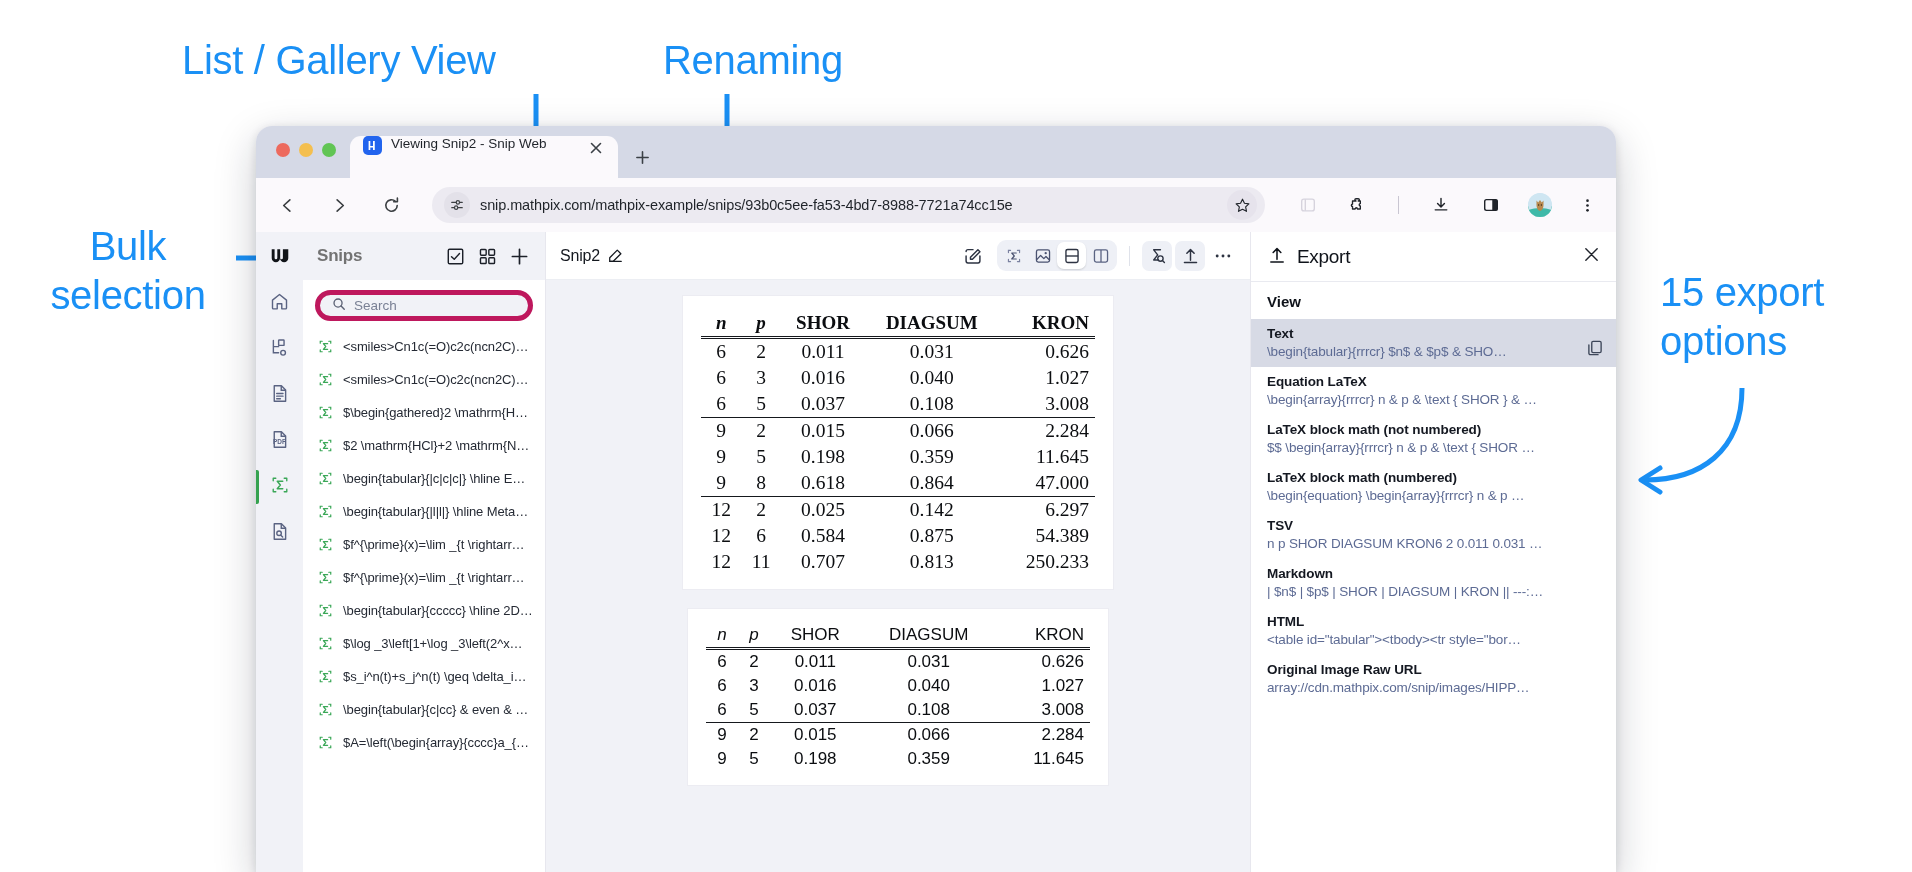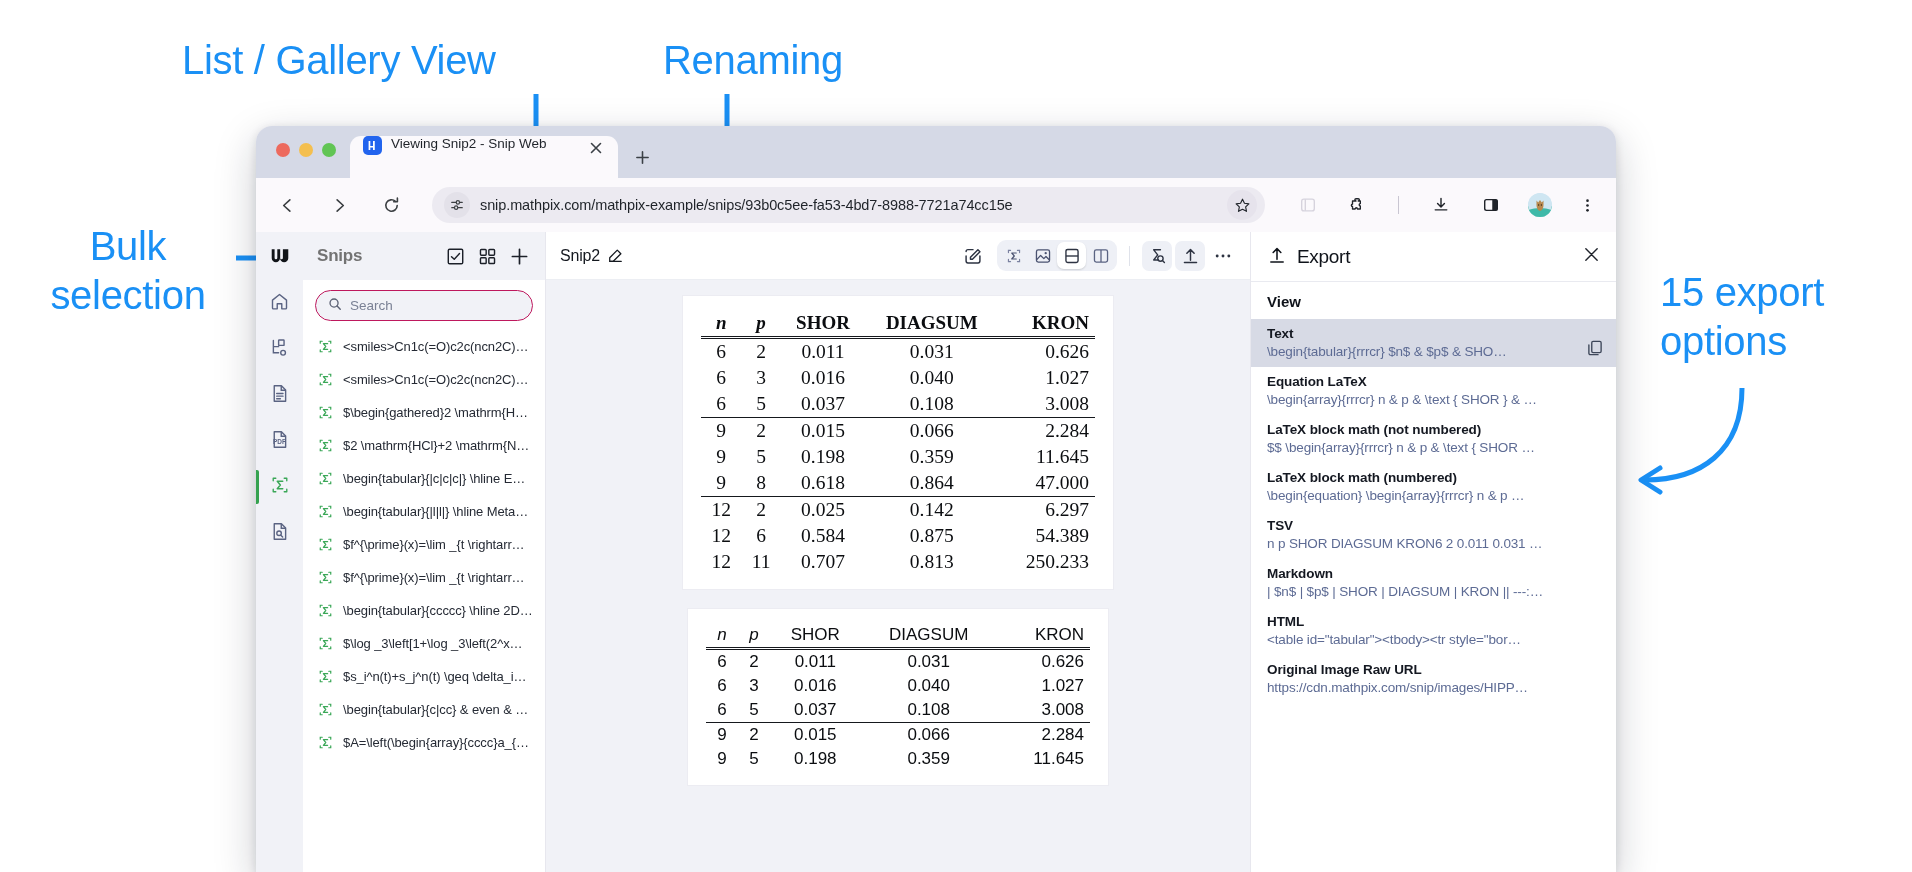--- a/index.html
+++ b/index.html
@@ -164,21 +164,21 @@
   #snipstitle { font-size: 17px; font-weight: 700; color: #737373; flex: 1 1 auto; letter-spacing: -0.2px;}
   .headicon {
     width: 28px; height: 28px; display: flex;
     align-items: center; justify-content: center;
     color: #1c2029; flex: 0 0 auto;
   }
   #searchwrap { padding: 10px 12px 8px 12px; }
   #searchbox {
     height: 31px; background: #f1f2f7; border-radius: 16px;
     display: flex; align-items: center; gap: 8px; padding: 0 12px;
-    border: 1px solid #be185d;
+    border: 5px solid #be185d;
   }
   #searchbox input {
     border: none; background: transparent; outline: none;
     font-size: 13.5px; color: #2a2f3a; width: 100%;
     font-family: "Liberation Sans", sans-serif;
   }
   #searchbox input::placeholder { color: #7a8195; }
   #sniplist { flex: 1 1 auto; overflow: hidden; padding-top: 1px; }
   .snipitem {
     height: 33px; display: flex; align-items: center; gap: 9px;
@@ -889,19 +889,19 @@
           <div class="val">| $n$ | $p$ | SHOR | DIAGSUM | KRON || ---:…</div>
         </div>
 
         <div class="exprow">
           <div class="lab">HTML</div>
           <div class="val">&lt;table id="tabular"&gt;&lt;tbody&gt;&lt;tr style="bor…</div>
         </div>
 
         <div class="exprow">
           <div class="lab">Original Image Raw URL</div>
-          <div class="val">https://cdn.mathpix.com/snip/images/HIPP…</div>
+          <div class="val">array://cdn.mathpix.com/snip/images/HIPP…</div>
         </div>
       </div>
 
     </div>
   </div>
 </div>
 
 </body></html>

